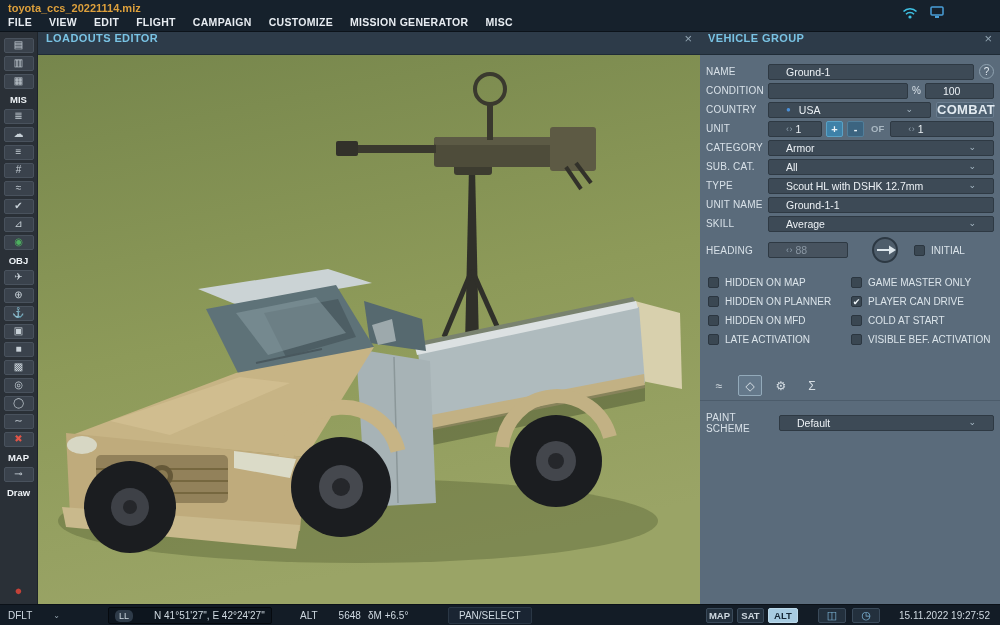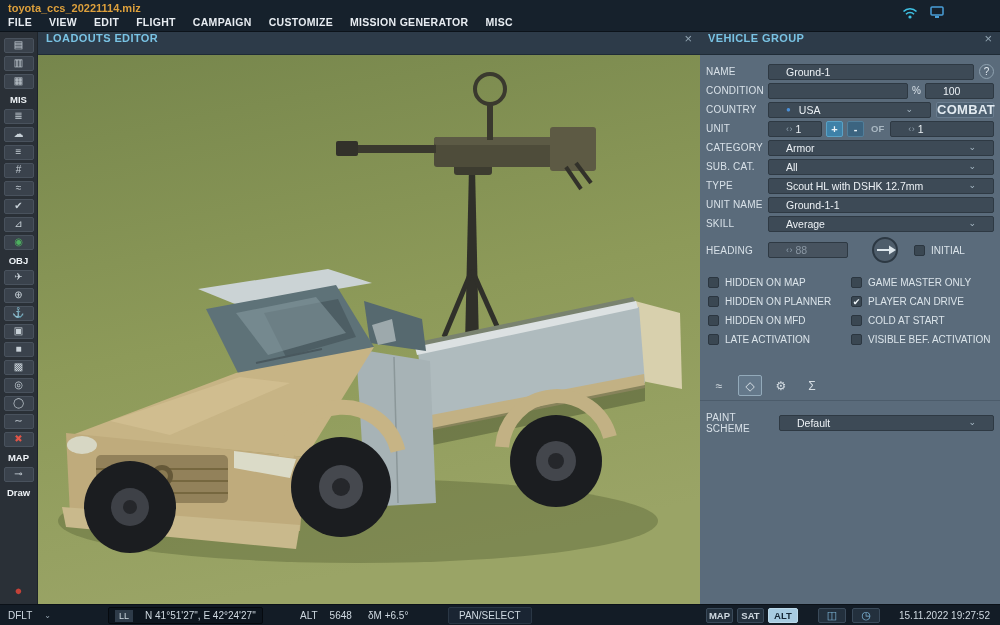--- a/index.html
+++ b/index.html
@@ -58,23 +58,23 @@
   .init-wrap{margin-left:14px;display:flex;align-items:center;gap:6px}
   .opts-grid{margin-top:10px;padding-left:2px;display:grid;grid-template-columns:143px auto;row-gap:8px;align-items:center}
   .tabs-strip{margin:30px -6px 0 -6px;padding:0 7px 4px 7px;border-bottom:1px solid #4c5c6b;display:flex;gap:7px}
   .gtab{width:24px;height:21px;display:flex;align-items:center;justify-content:center;color:#d5dde3;font-size:12px;border:1px solid transparent;border-radius:2px}
   .gtab.selected{border-color:#93aaba;background:#64788a}
   .paint-row{margin-top:12px}
   .flabel.wide{width:73px}
 
   
   .statusbar{position:absolute;bottom:0;left:0;width:1000px;height:21px;background:#131c26;border-top:1px solid #0b1118;color:#cfd9e1;font-size:10px;z-index:5}
-  .sb-item{position:absolute;top:0;height:21px;display:flex;align-items:center;gap:12px}
+  .sb-item{position:absolute;top:0;height:21px;display:flex;align-items:center;gap:21px}
   .sb-box{top:2px;height:17px;background:#0d151e;border:1px solid #060a0f;border-radius:2px;padding:0 6px}
-  .ll-badge{background:#2e3b49;border-radius:0;font-size:9px;padding:1px 4px;color:#cfd9e1}
+  .ll-badge{background:#2e3b49;border-radius:5px;font-size:9px;padding:1px 4px;color:#cfd9e1}
   .sb-btn{position:absolute;top:3px;height:15px;background:#23303d;border:1px solid #3a4a5a;border-radius:2px;color:#cfd9e1;font-size:9.5px;font-weight:bold;display:flex;align-items:center;justify-content:center}
   .sb-btn.active{background:#a8cce2;border-color:#bcd9ea;color:#152736}
   .sb-iconbtn{color:#7db6d8;font-size:11px;font-weight:normal}
   .sb-chev{font-size:8px;color:#97a5b1}
   .mode-box{background:#1a2533;border:1px solid #2a3745;border-radius:2px;padding:0 10px;height:17px;top:2px}
 </style>
 </head>
 <body>
 
 <div class="topbar">

